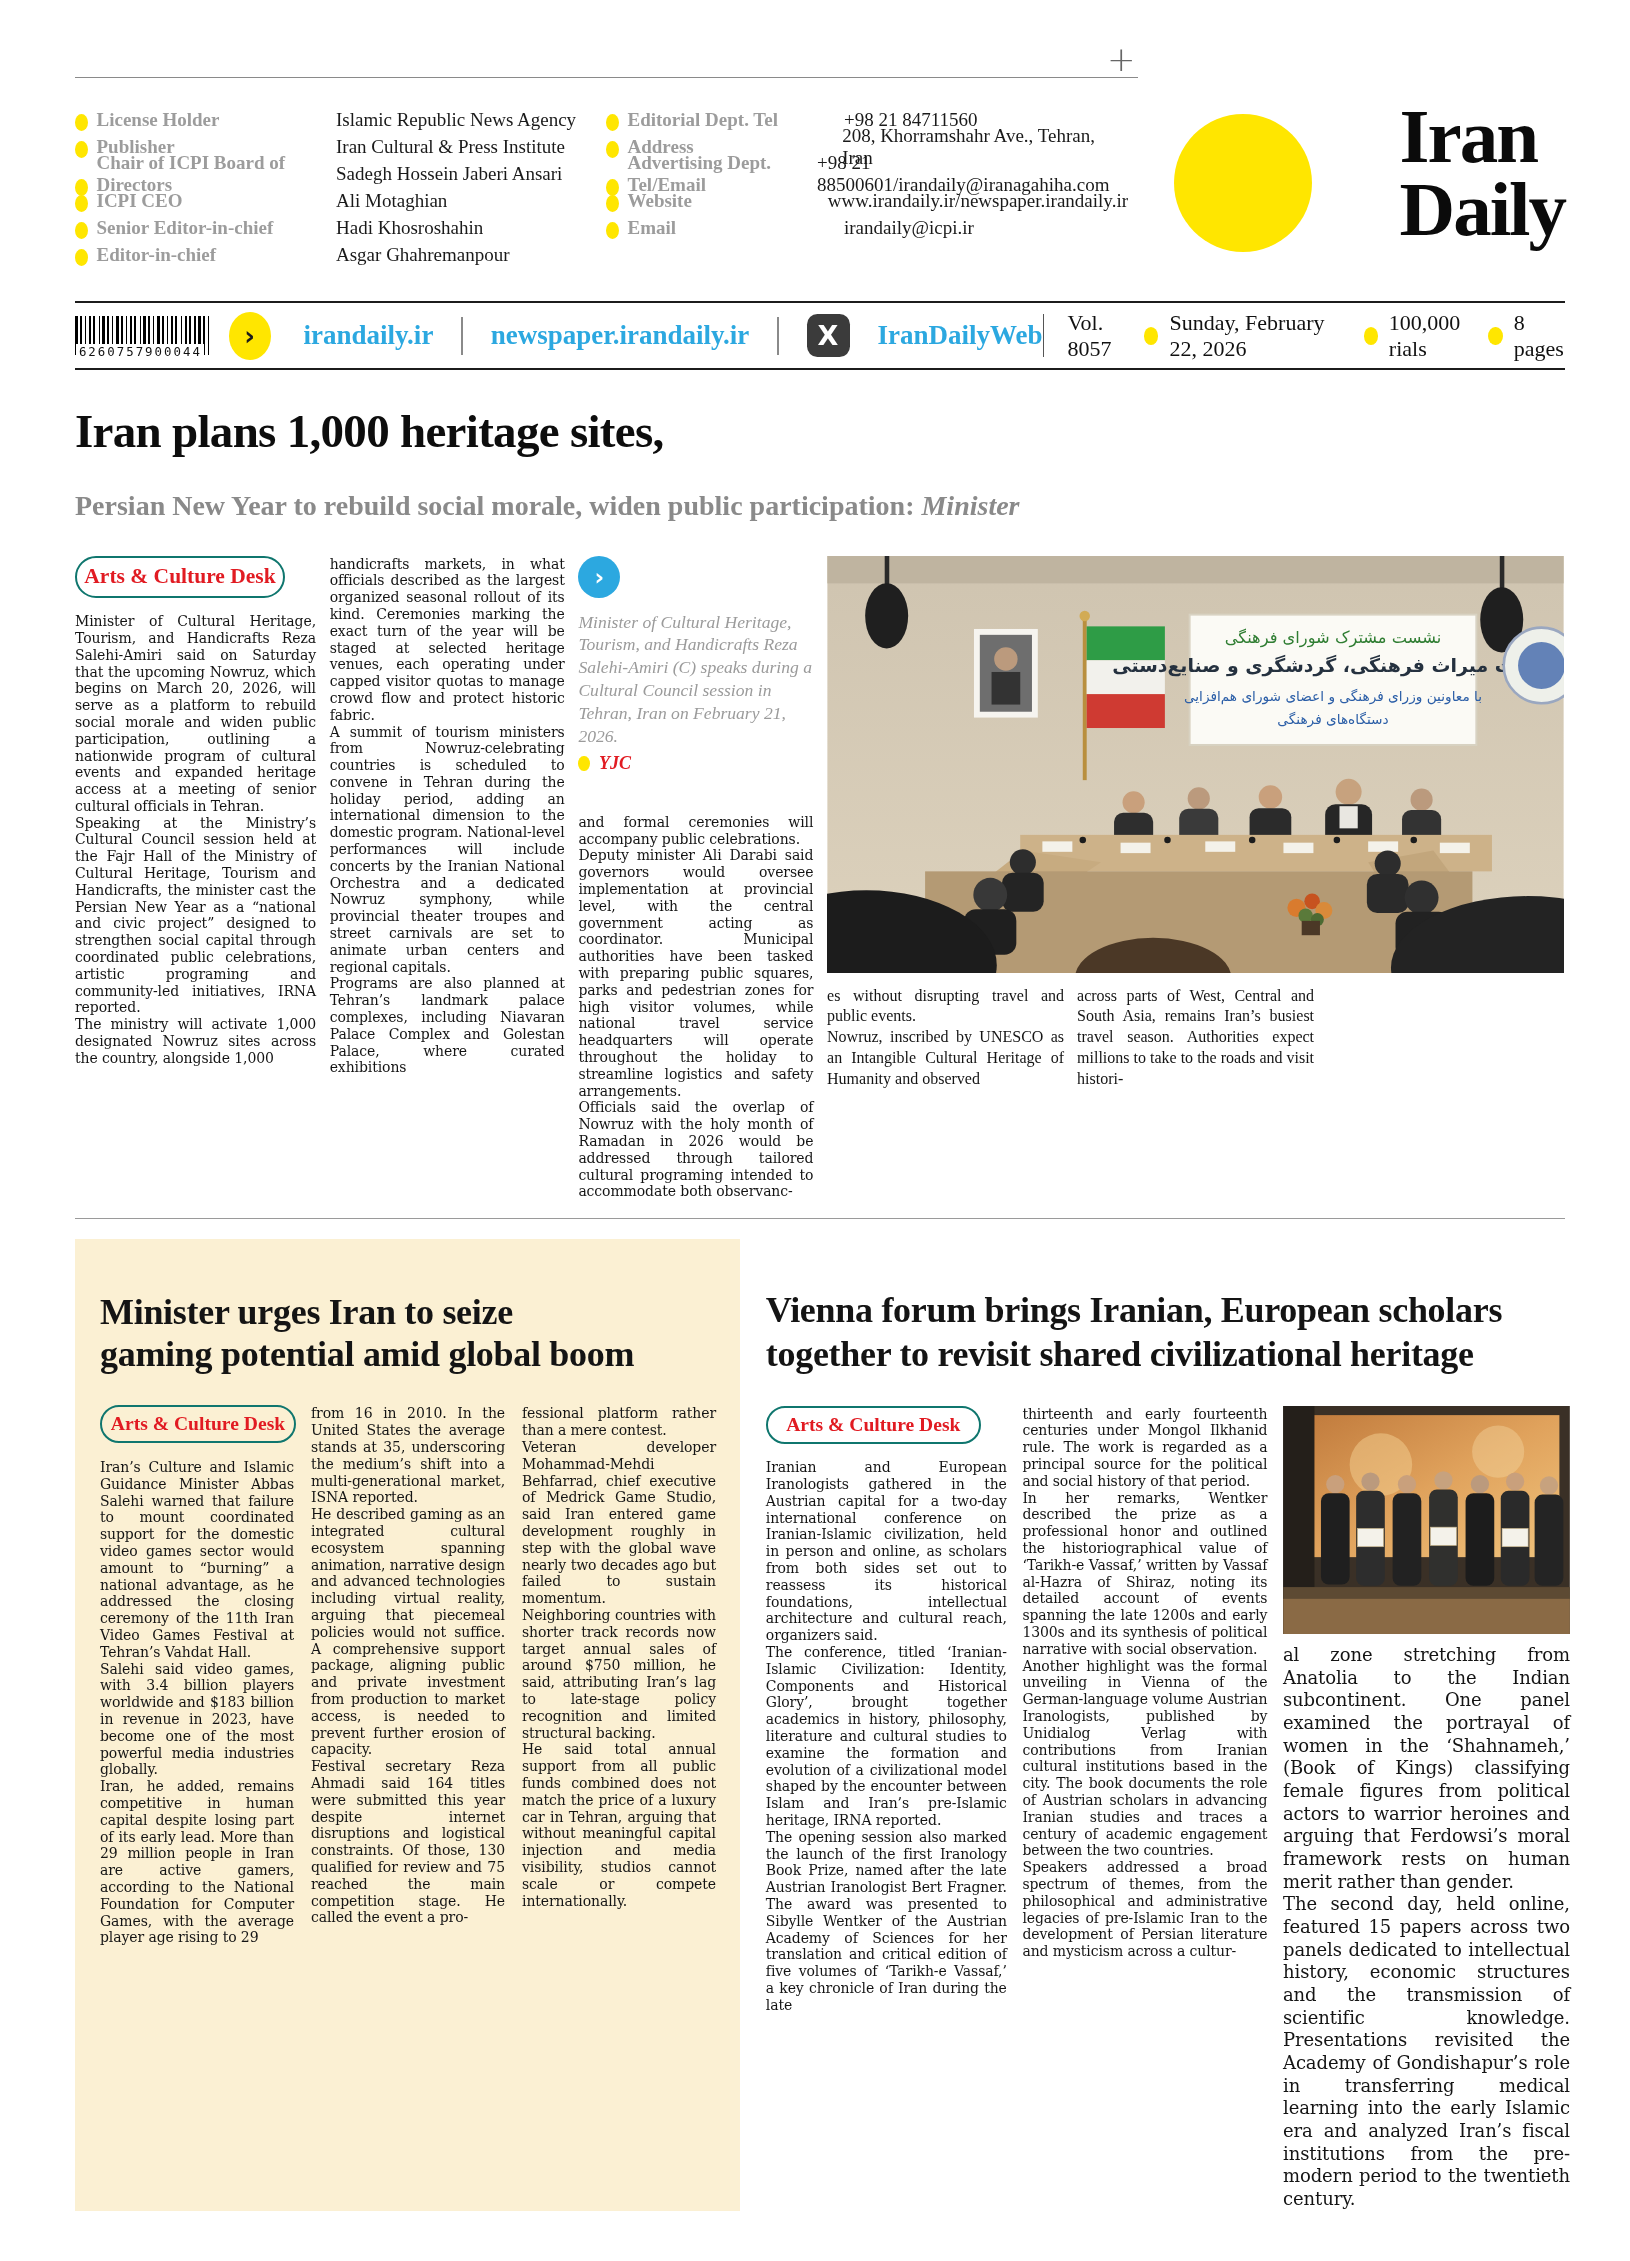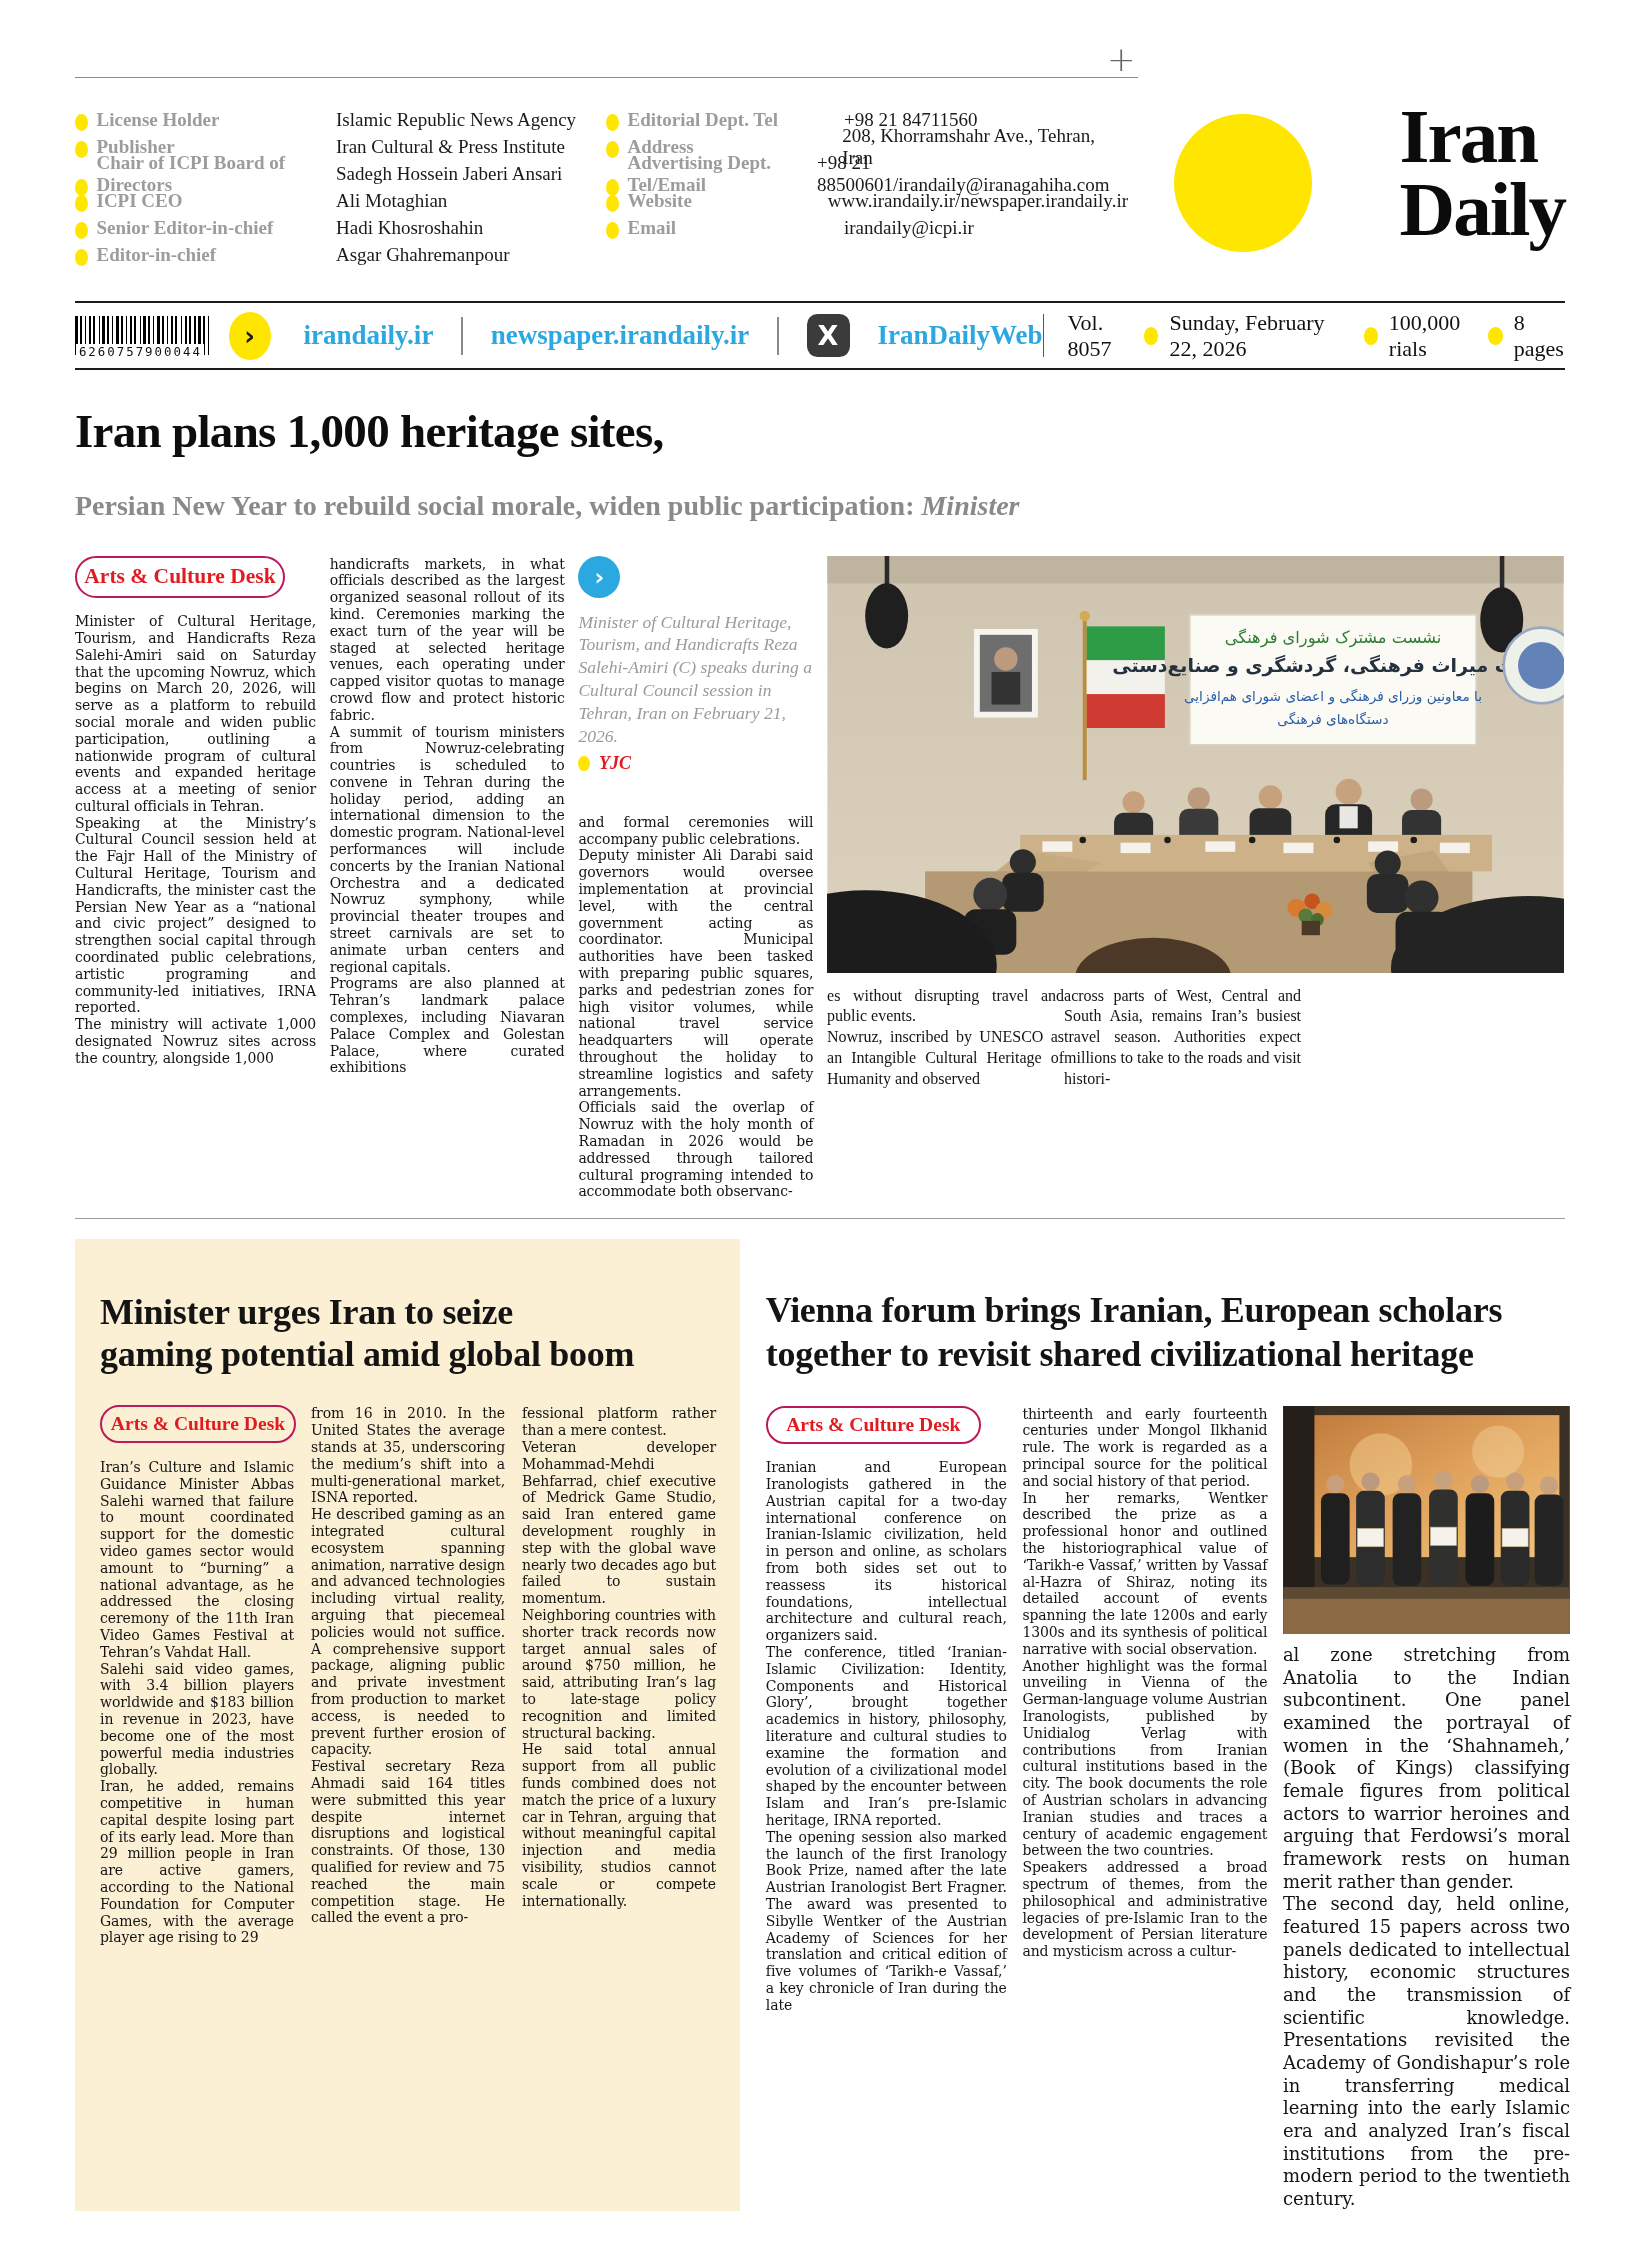--- a/index.html
+++ b/index.html
@@ -40,33 +40,33 @@
   .issue{margin-left:auto;display:flex;align-items:center;gap:11px;font-family:"Liberation Serif",serif;font-size:22px;color:#111;}
   .vsep{width:1.3px;height:43px;background:#555;margin-right:13px;}
   .idot{width:14.3px;height:18px;border-radius:50%;background:#FFE600;flex:0 0 auto;}
   
   .lead-h{margin-top:34px;font-family:"Liberation Serif",serif;font-weight:700;font-size:47px;
           line-height:1.15;letter-spacing:-0.7px;color:#0d0d0d;}
   .subhead{margin-top:11.7px;font-family:"Liberation Serif",serif;font-weight:700;font-size:28px;color:#8a8a8a;}
   .subhead em{font-style:italic;}
   .lead-grid{margin-top:34px;display:grid;grid-template-columns:241px 235px 235px 737px;column-gap:13.7px;}
   .bodytext p{margin:0;font-size:14px;line-height:1.2;text-align:justify;letter-spacing:-0.1px;}
-  .desk{width:210px;height:42px;border:2px solid #be185d;border-radius:29px;display:flex;align-items:center;
+  .desk{width:210px;height:42px;border:2px solid #0f766e;border-radius:29px;display:flex;align-items:center;
         justify-content:center;color:#E11B22;font-family:"Liberation Serif",serif;font-weight:700;
         font-size:21.5px;margin-bottom:15.6px;background:transparent;box-sizing:border-box;}
   .cap-icon{width:42px;height:42px;border-radius:50%;background:#2CA8E0;color:#fff;
             display:flex;align-items:center;justify-content:center;font:700 23.5px "DejaVu Sans",sans-serif;}
   .caption{margin-top:13px;font-family:"Liberation Serif",serif;font-style:italic;color:#9b9b9b;
            font-size:17.6px;line-height:1.3;}
   .credit{display:flex;align-items:center;gap:9px;margin-top:5.2px;}
   .credit .ydot{width:11.7px;height:15.6px;}
   .credit-name{color:#E11B22;font-family:"Liberation Serif",serif;font-style:italic;font-weight:700;font-size:18px;}
   .col3-body{margin-top:40px;}
   .photo1{display:block;width:737px;height:417px;}
-  .below-grid{margin-top:13px;display:grid;grid-template-columns:repeat(3,237px);column-gap:0;
+  .below-grid{margin-top:13px;display:grid;grid-template-columns:repeat(3,237px);column-gap:13px;
               font-family:"Liberation Serif",serif;}
   .below-grid p{margin:0;font-size:16px;line-height:1.3;text-align:justify;}
   hr.rule{border:none;border-top:1.3px solid #9a9a9a;margin:18px 0 0;}
   
   .middle{display:flex;margin-top:19.6px;align-items:stretch;}
   .gaming{width:665px;flex:0 0 auto;background:#FBF0D3;box-sizing:border-box;padding:22px 25px 29px;}
   .g-h{font-family:"Liberation Serif",serif;font-weight:700;font-size:36px;line-height:1.18;letter-spacing:-0.3px;}
   .g-grid{margin-top:18px;display:grid;grid-template-columns:repeat(3,194px);column-gap:17px;}
   .mid-divider{width:1.3px;background:#999;margin:0 9px;}
   .vienna{flex:1;padding-left:7.8px;padding-top:2.6px;}

